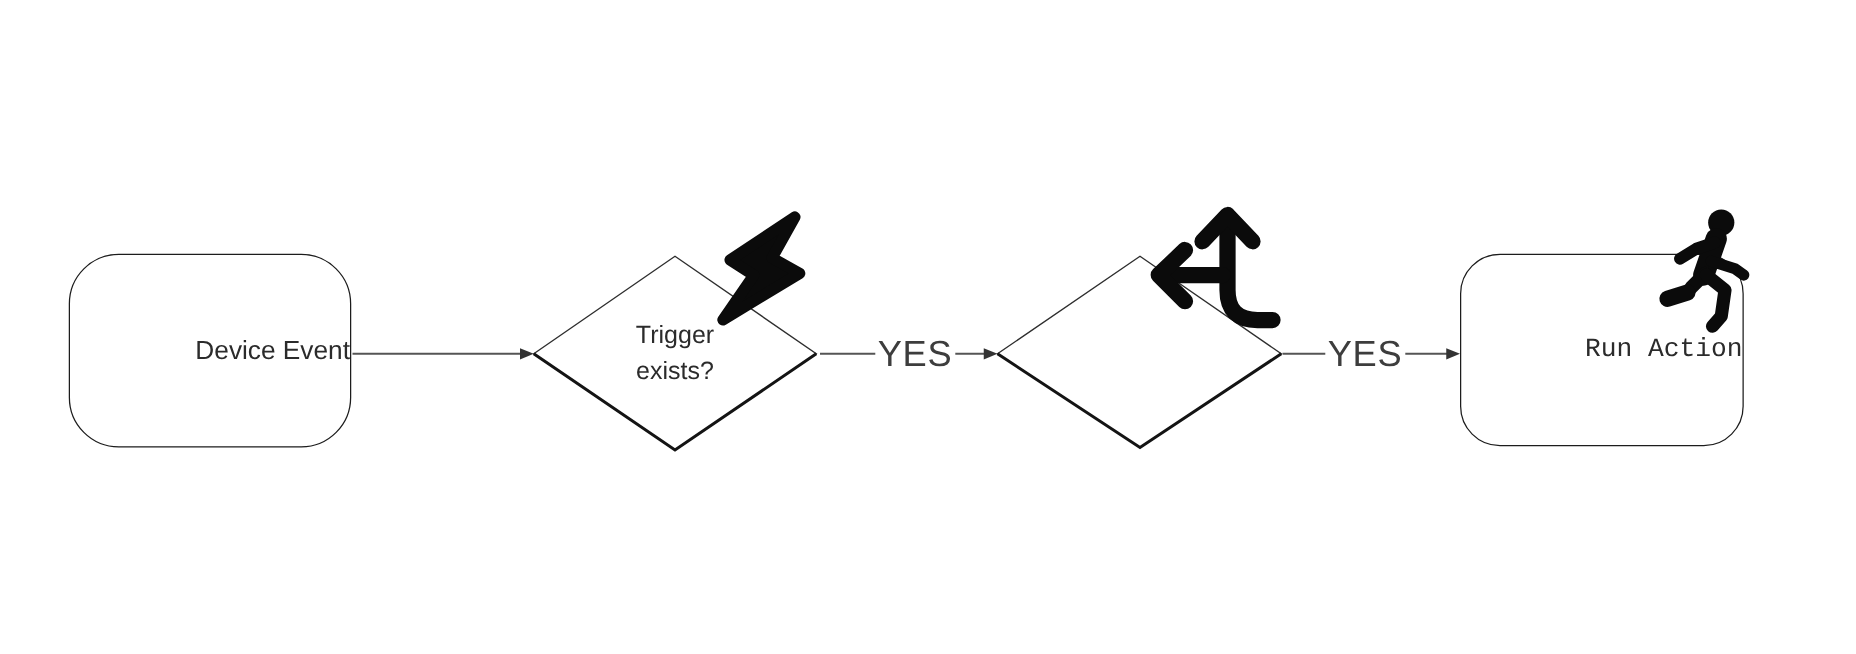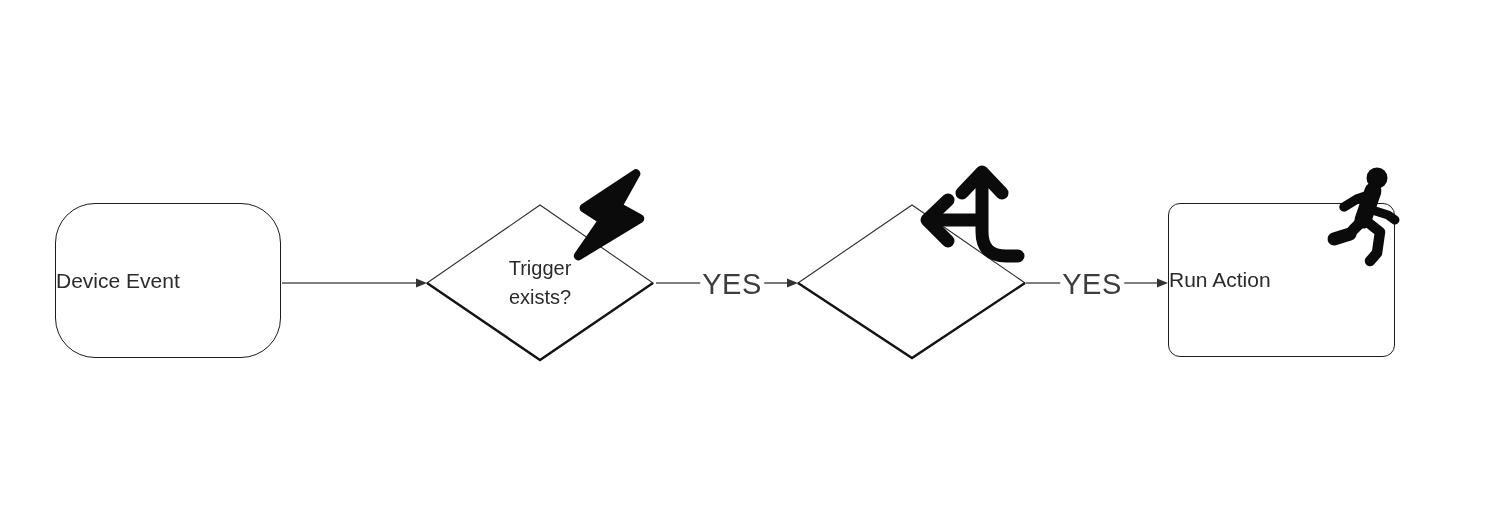--- a/index.html
+++ b/index.html
@@ -21,29 +21,29 @@
     left: 0;
     top: 0;
   }
   .node-rect {
     position: absolute;
     box-sizing: border-box;
     background: #ffffff;
     border: 1.5px solid #1c1c1c;
     display: flex;
     align-items: center;
-    justify-content: flex-start;
+    justify-content: flex-end;
     font-size: 21px;
     color: #2b2b2b;
   }
   #node-device-event {
     left: 55px; top: 203px; width: 226px; height: 155px; border-radius: 40px;
   }
   #node-run-action {
-    left: 1168px; top: 203px; width: 227px; height: 154px; border-radius: 12px;
+    left: 1168px; top: 203px; width: 227px; height: 154px; border-radius: 32px; font-family: Liberation Mono, monospace;
   }
   .diamond-label {
     position: absolute;
     display: flex;
     flex-direction: column;
     align-items: center;
     justify-content: center;
     text-align: center;
     font-size: 20px;
     line-height: 29px;

